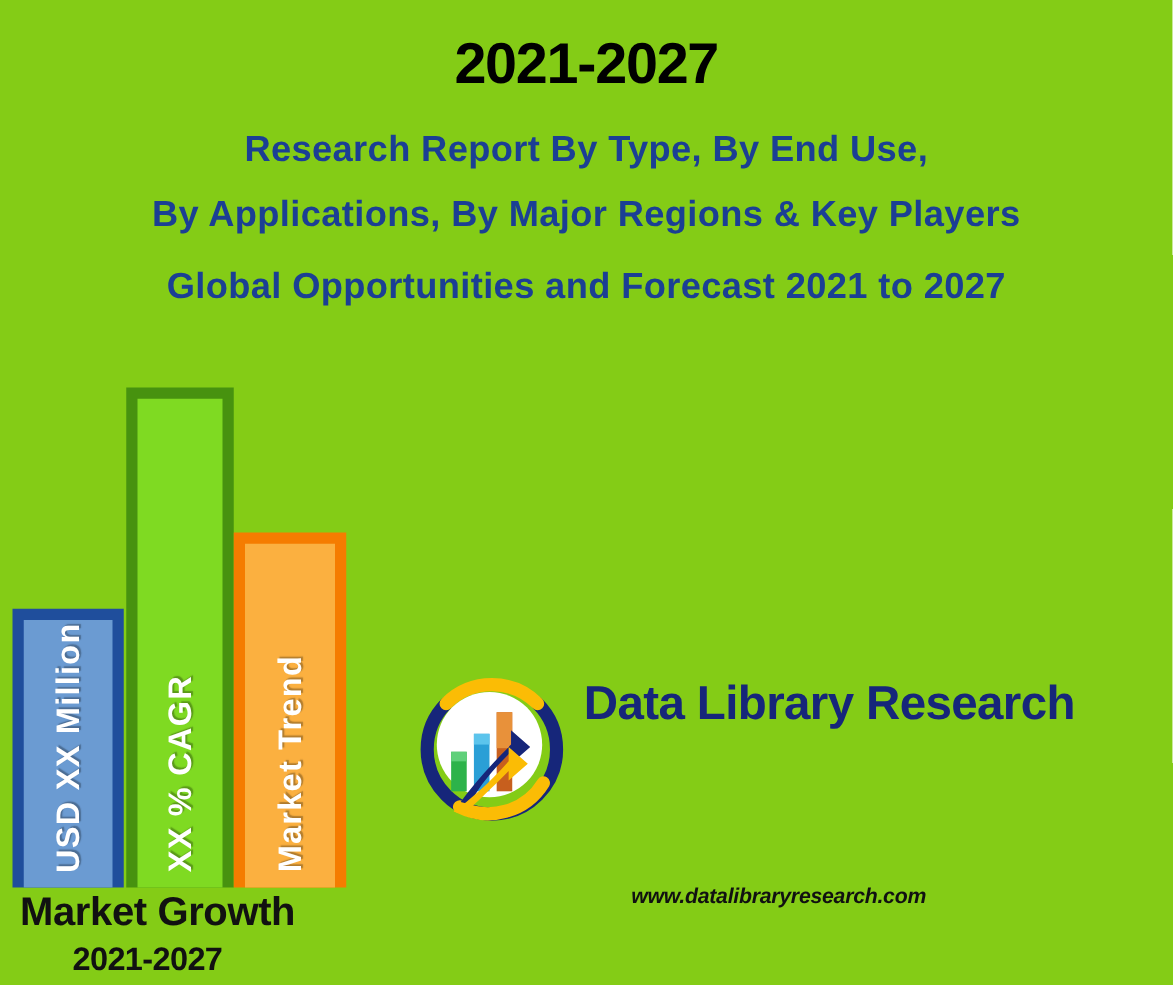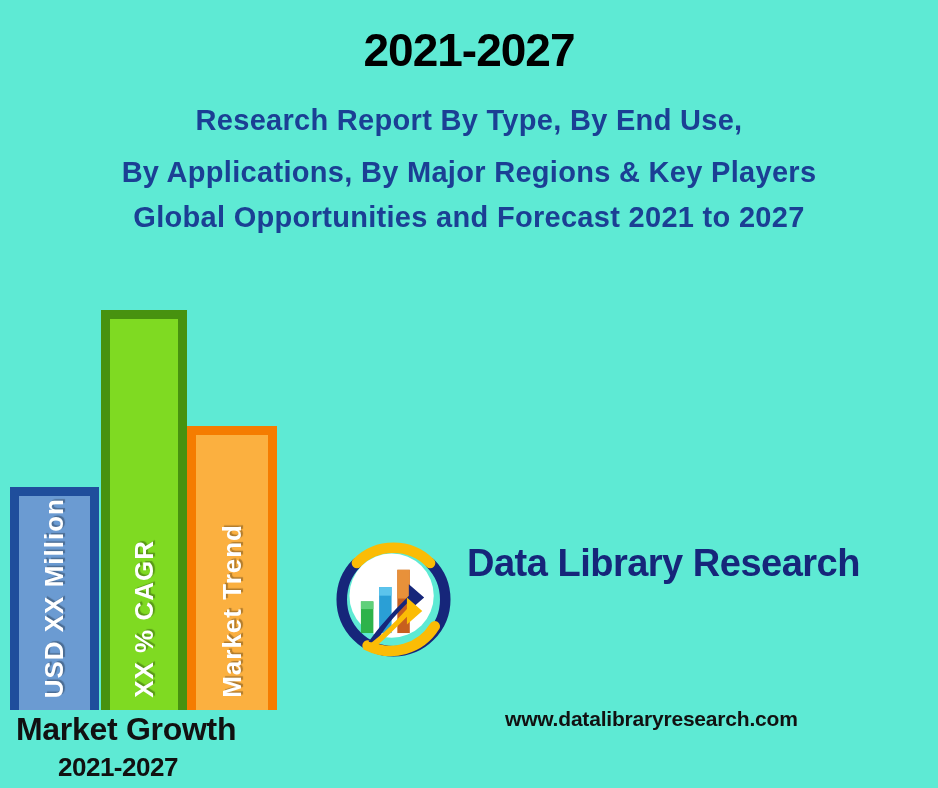--- a/index.html
+++ b/index.html
@@ -7,21 +7,21 @@
     padding: 0;
     background: #ffffff;
   }
   body {
     font-family: "Liberation Sans", sans-serif;
   }
   #canvas {
     position: relative;
     width: 938px;
     height: 788px;
-    background: #5eead4;
+    background: #84cc16;
     overflow: hidden;
   }
 
   
   #header-block {
     position: absolute;
     left: 0;
     top: 0;
     width: 938px;
     height: 260px;
@@ -45,21 +45,21 @@
     text-align: center;
     font-family: "Liberation Sans", sans-serif;
     font-size: 29px;
     font-weight: bold;
     color: #1b3f94;
     line-height: 1;
     letter-spacing: 0.3px;
   }
   #subtitle-line-1 { top: 106px; }
   #subtitle-line-2 { top: 158px; }
-  #subtitle-line-3 { top: 203px; }
+  #subtitle-line-3 { top: 215px; }
 
   
   #bar-chart {
     position: absolute;
     left: 0;
     top: 290px;
     width: 300px;
     height: 420px;
   }
   .bar {
@@ -180,24 +180,25 @@
     letter-spacing: -0.5px;
     white-space: nowrap;
   }
 
   
   #website-url {
     position: absolute;
     left: 505px;
     top: 707px;
     font-family: "Liberation Sans", sans-serif;
-    font-size: 21px;
+    font-size: 17px;
     font-weight: bold;
     color: #111111;
     letter-spacing: -0.2px;
+    font-style: italic;
   }
 </style>
 </head>
 <body>
 
 <div id="canvas">
 
   <div id="header-block">
     <div id="report-years-title">2021-2027</div>
 

